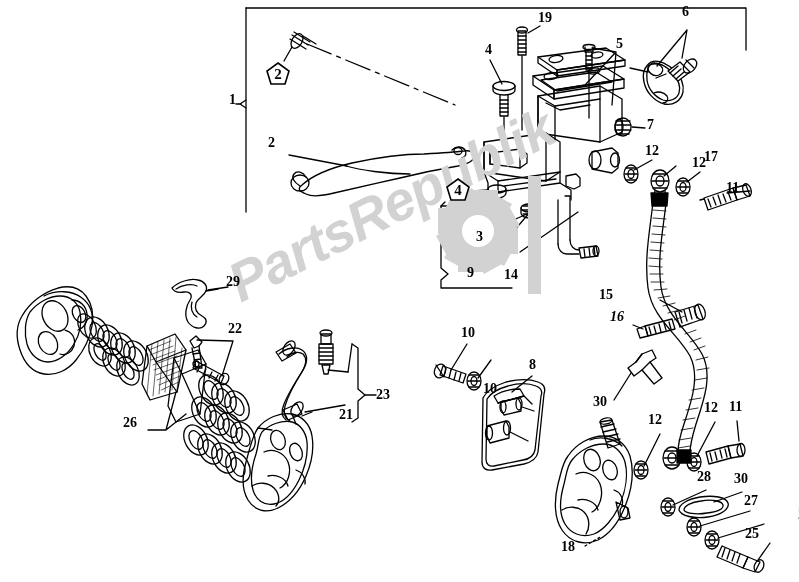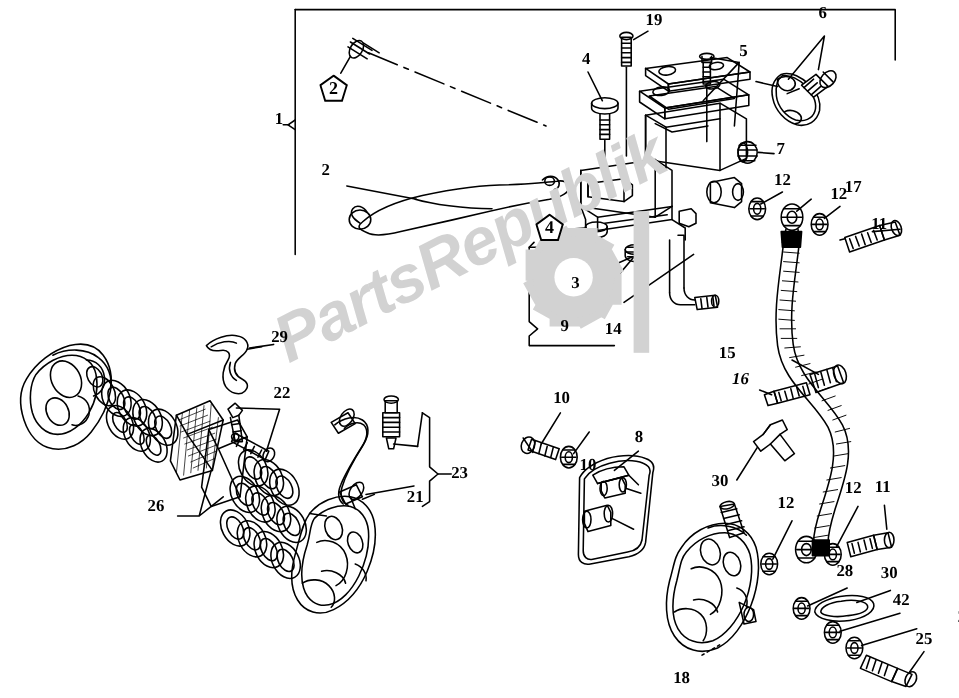--- a/index.html
+++ b/index.html
@@ -567,27 +567,27 @@
 <div class="cn big" style="left:729px;top:400px;">11</div>
 <div class="cn big" style="left:645px;top:144px;">12</div>
 <div class="cn big" style="left:692px;top:156px;">12</div>
 <div class="cn big" style="left:648px;top:413px;">12</div>
 <div class="cn big" style="left:704px;top:401px;">12</div>
 <div class="cn big" style="left:461px;top:326px;">10</div>
 <div class="cn big" style="left:504px;top:268px;">14</div>
 <div class="cn big" style="left:599px;top:288px;">15</div>
 <div class="cn big" style="left:610px;top:310px;font-style:italic;">16</div>
 <div class="cn big" style="left:660px;top:150px;margin-left:44px;">17</div>
-<div class="cn big" style="left:561px;top:559px;">18</div>
+<div class="cn big" style="left:561px;top:540px;">18</div>
 <div class="cn big" style="left:538px;top:11px;">19</div>
 <div class="cn big" style="left:734px;top:472px;">30</div>
 <div class="cn big" style="left:339px;top:408px;">21</div>
 <div class="cn big" style="left:228px;top:322px;">22</div>
 <div class="cn big" style="left:376px;top:388px;">23</div>
 <div class="cn big" style="left:758px;top:508px;margin-left:40px;">24</div>
-<div class="cn big" style="left:763px;top:527px;text-align:right;">25</div>
+<div class="cn big" style="left:745px;top:527px;text-align:right;">25</div>
 <div class="cn big" style="left:123px;top:416px;">26</div>
-<div class="cn big" style="left:744px;top:494px;">42</div>
+<div class="cn big" style="left:744px;top:494px;">27</div>
 <div class="cn big" style="left:697px;top:470px;">28</div>
 <div class="cn big" style="left:226px;top:275px;">29</div>
 <div class="cn big" style="left:593px;top:395px;">30</div>
 
 </div>
 
 </body></html>

